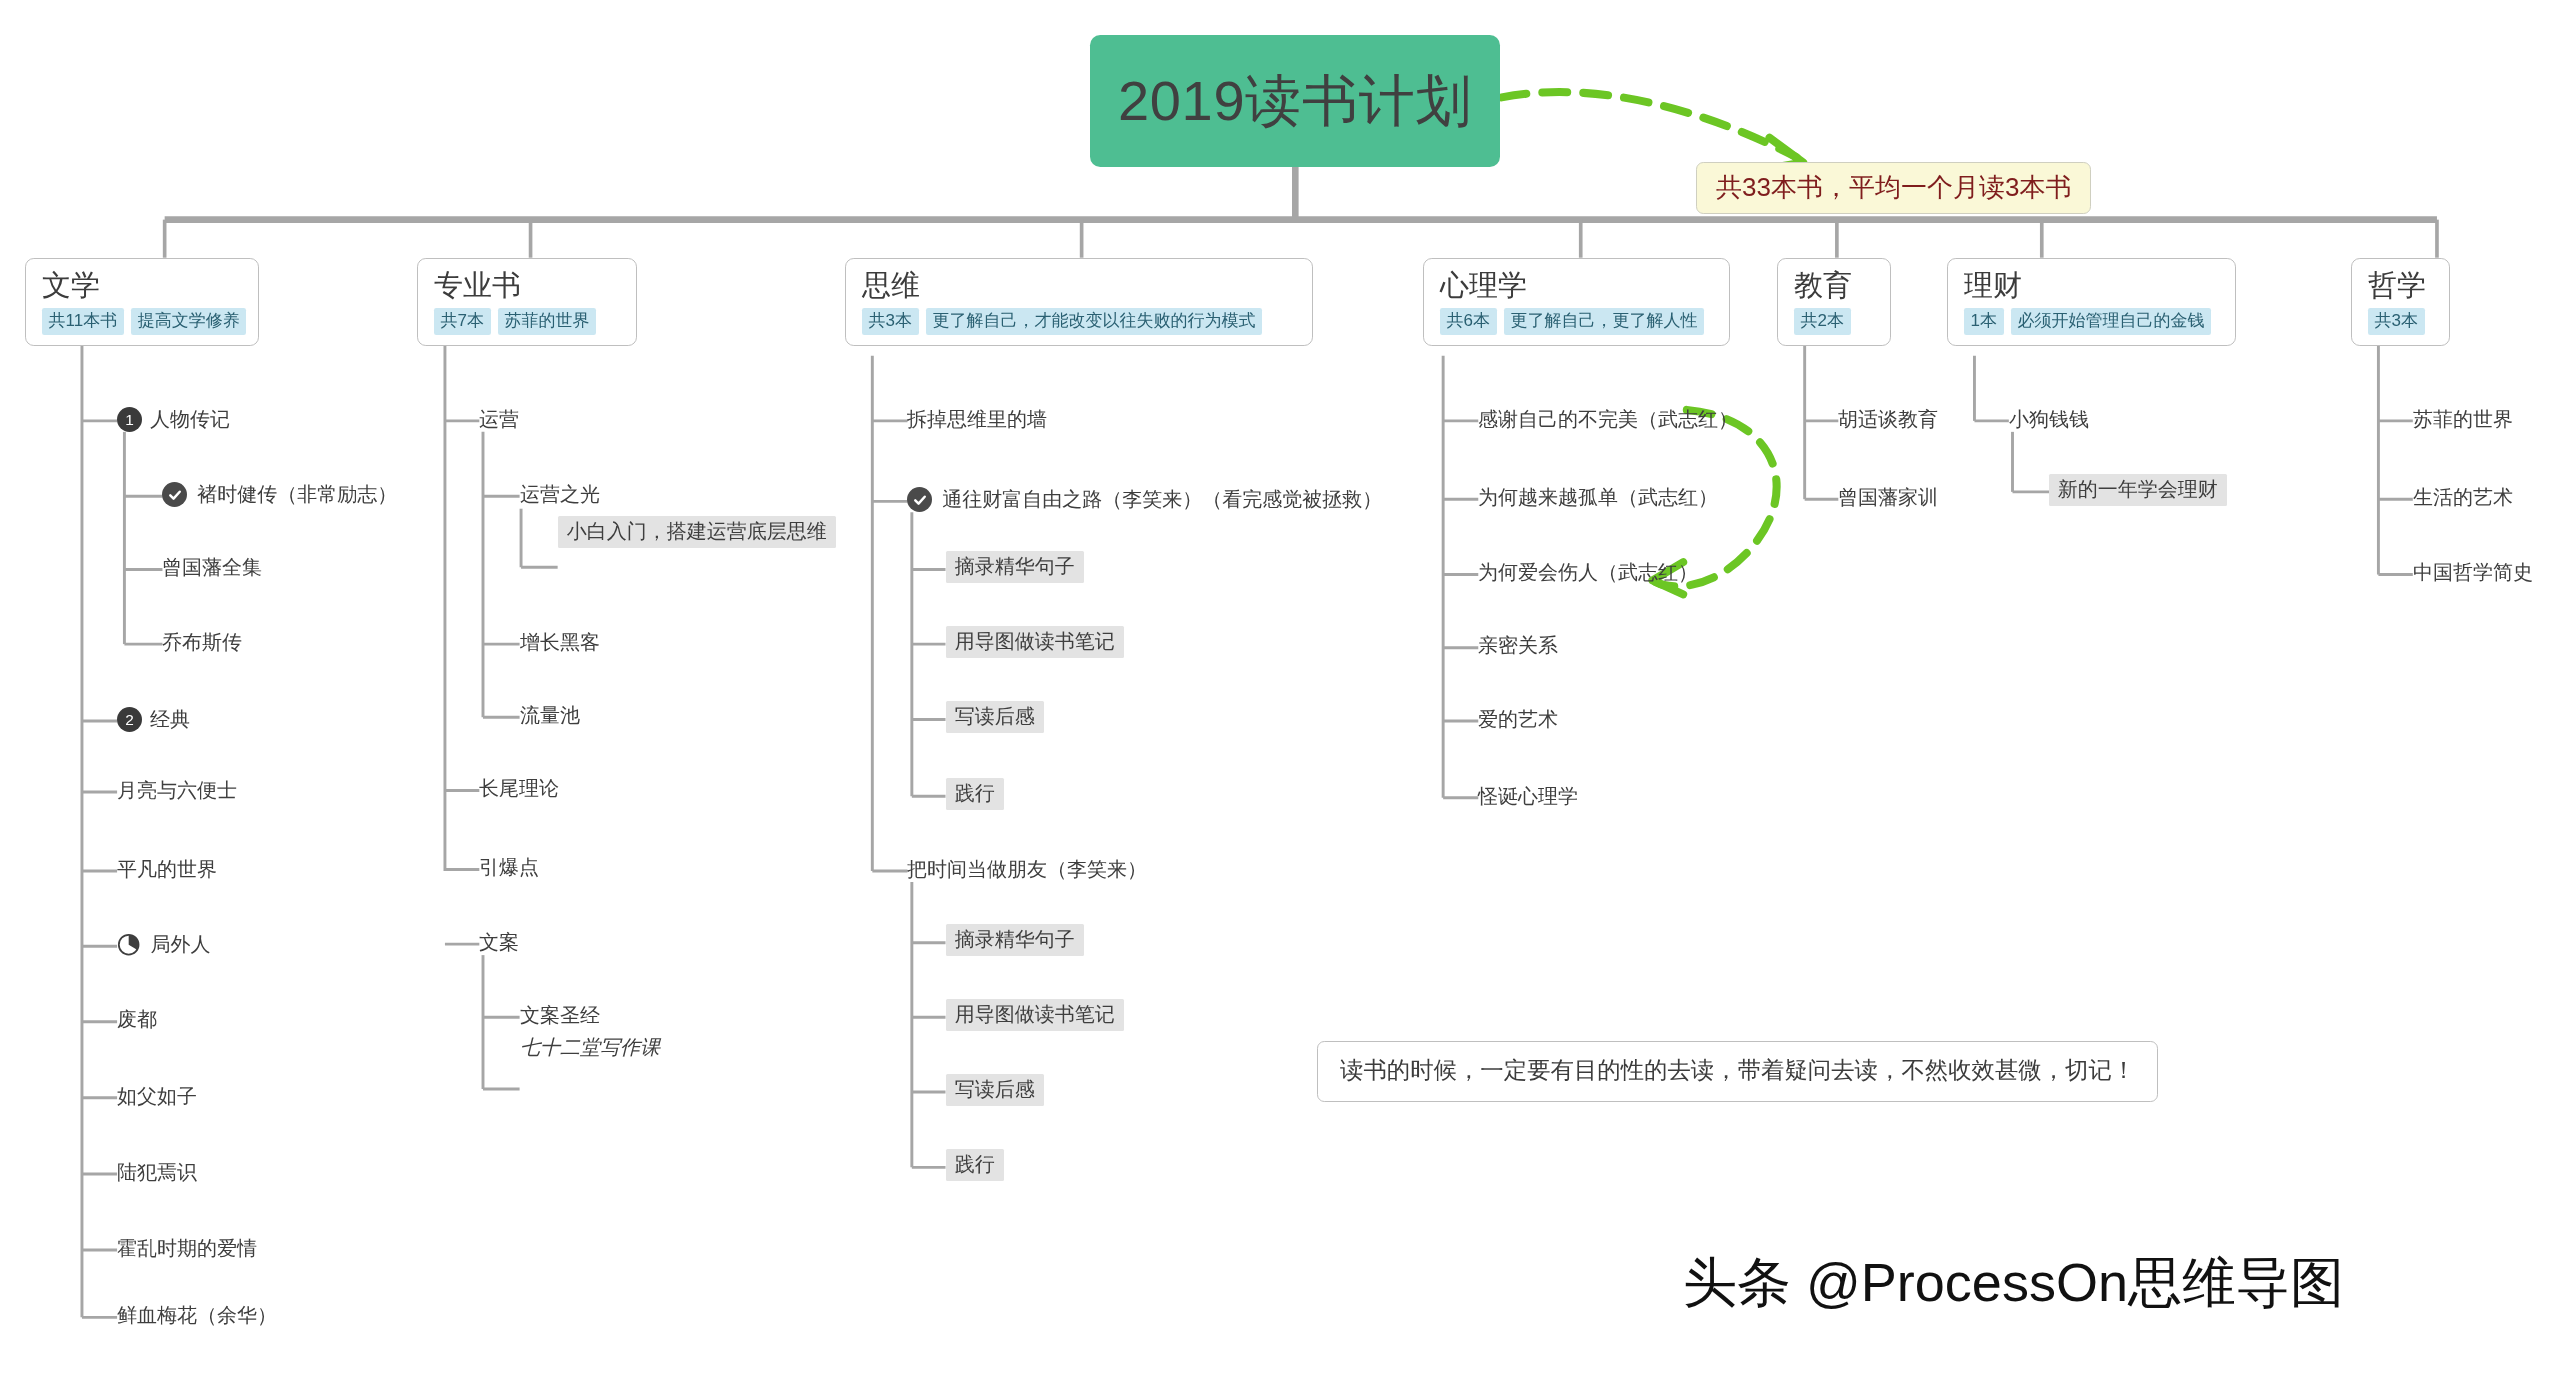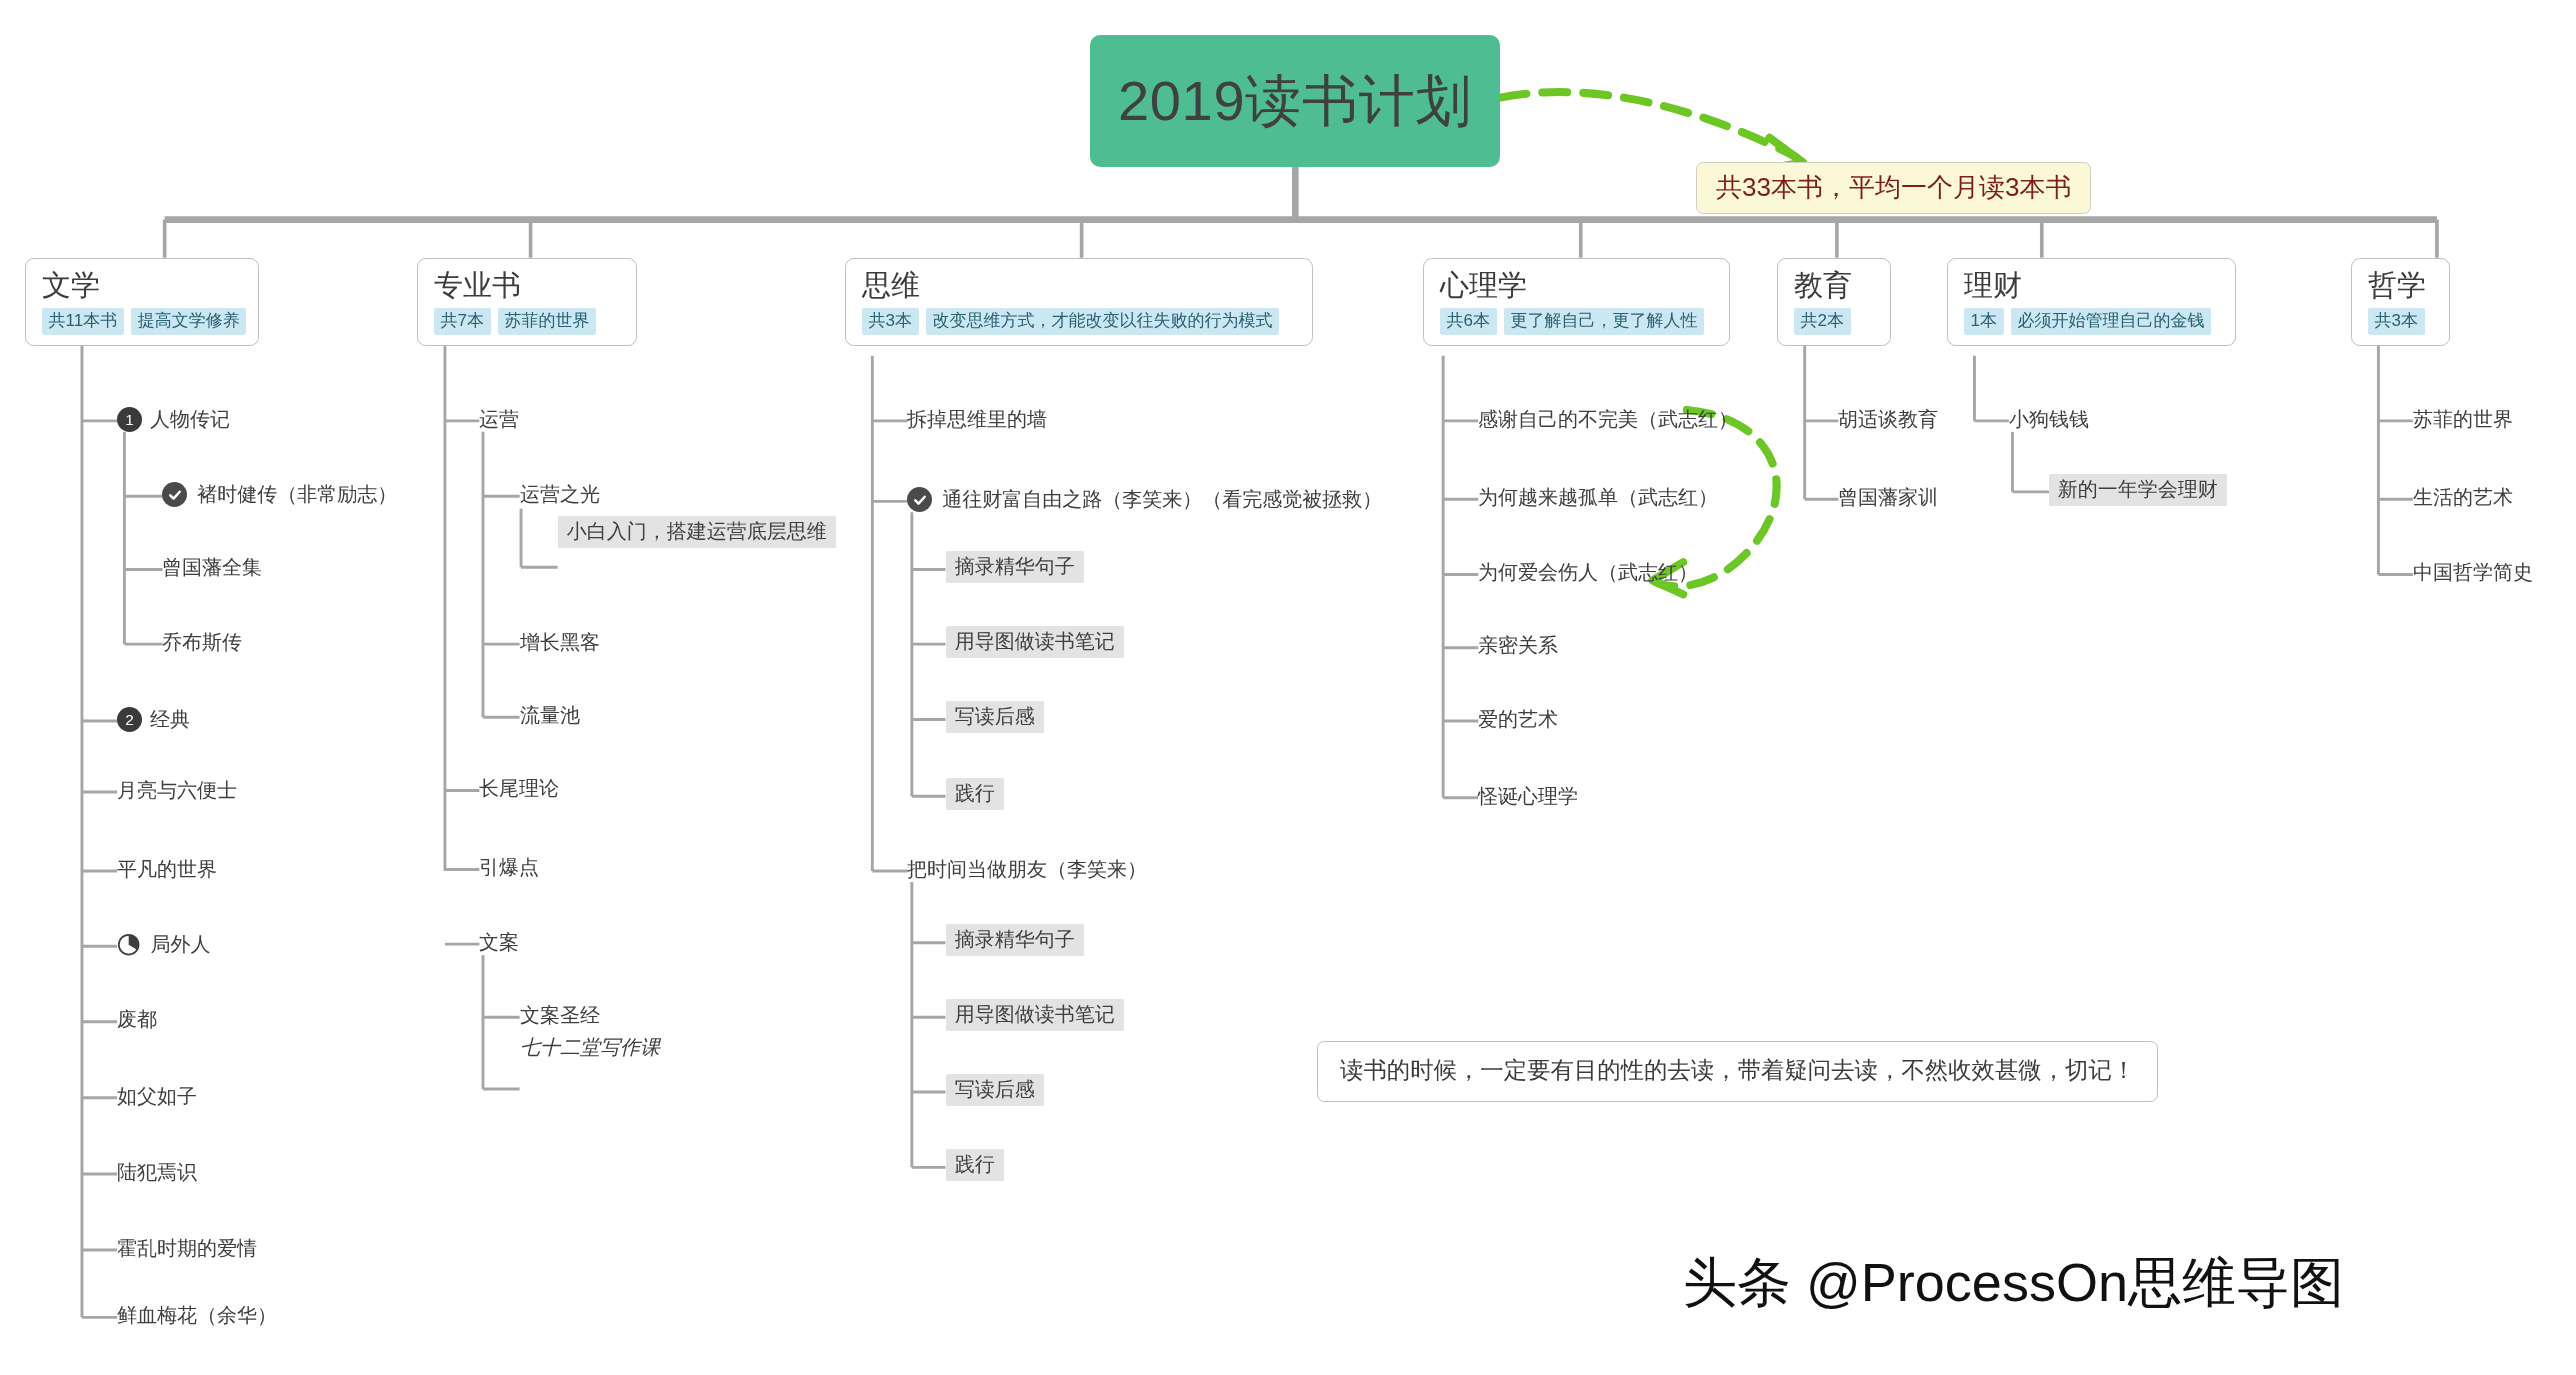--- a/index.html
+++ b/index.html
@@ -311,21 +311,21 @@
     <span class="lbl">文案圣经</span>
   </div>
   <div class="leaf" style="left:520px;top:1036px;font-style:italic;">
     <span class="lbl">七十二堂写作课</span>
   </div>
 
   <div class="branch-box" style="left:845px;top:258px;width:468px;">
     <div class="branch-title">思维</div>
     <div class="tag-row">
       <span class="tag">共3本</span>
-      <span class="tag">改变思维方式，才能改变以往失败的行为模式</span>
+      <span class="tag">更了解自己，才能改变以往失败的行为模式</span>
     </div>
   </div>
   <div class="leaf" style="left:907px;top:408px;">
     <span class="lbl">拆掉思维里的墙</span>
   </div>
   <div class="leaf" style="left:907px;top:487px;">
     <span class="chk-badge">
       <svg width="16" height="16" viewBox="0 0 22 22">
           <path d="M4.5 11.5 L9 16 L17.5 6.5" stroke="#ffffff" stroke-width="3.4" fill="none" stroke-linecap="round" stroke-linejoin="round"></path>
         </svg>

